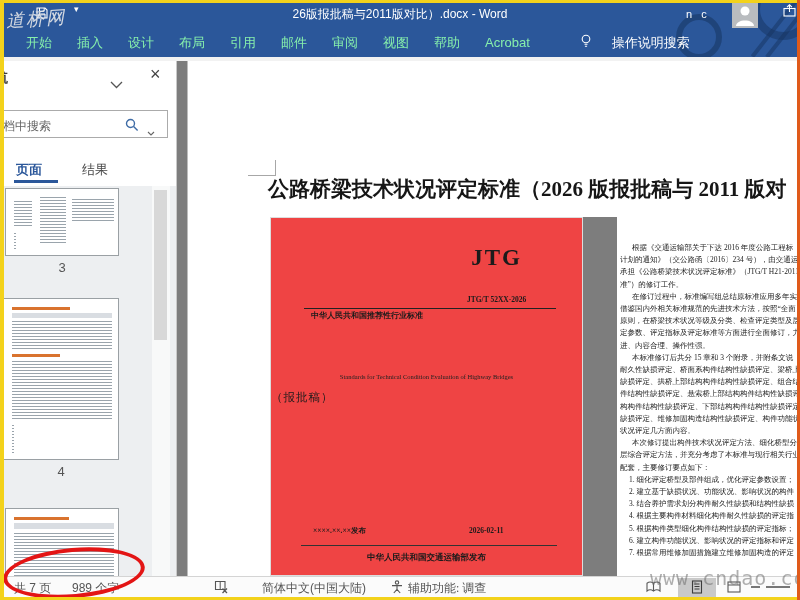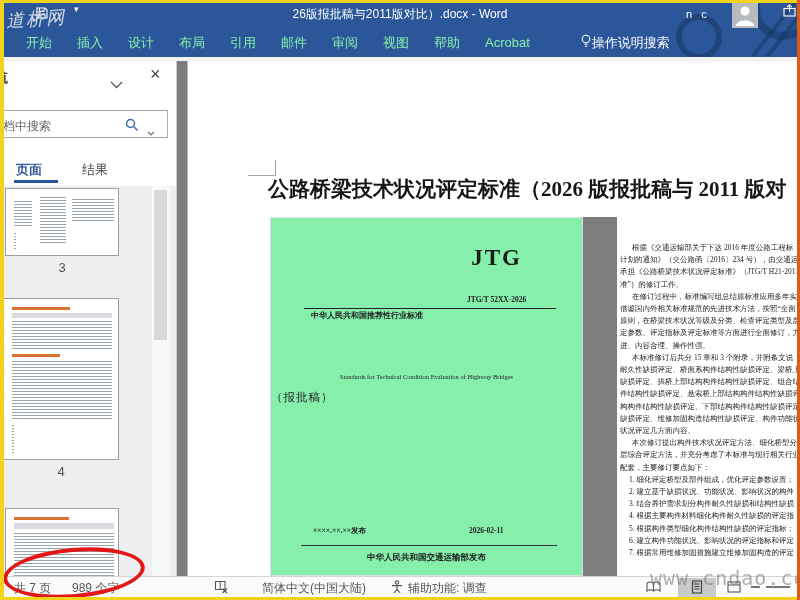--- a/index.html
+++ b/index.html
@@ -16,21 +16,21 @@
   .bar2 { left:788px; top:-10px; height:75px; }
   .win-title { position:absolute; left:0; right:0; top:6px; text-align:center; color:#fff; font-size:12px; z-index:2; }
   .site-logo { position:absolute; left:6px; top:7px; font-family:"DejaVu Serif","Liberation Serif",serif; font-style:italic; font-size:18px; color:rgba(235,235,235,.88); transform:rotate(-4deg); z-index:3; letter-spacing:2px; }
   .qat-save { position:absolute; left:36px; top:5px; z-index:2; }
   .qat-caret { position:absolute; left:74px; top:4px; color:#fff; font-size:9px; z-index:2; }
   .user-name { position:absolute; left:686px; top:8px; color:#fff; font-size:11px; letter-spacing:3px; z-index:3; }
   .avatar { position:absolute; left:732px; top:2px; width:26px; height:26px; background:#b9bcbf; z-index:3; }
   .share-ic { position:absolute; left:783px; top:3px; z-index:3; }
   .rtabs { position:absolute; left:0; top:28px; width:800px; height:29px; display:flex; align-items:center; padding-left:26px; gap:25px; z-index:2; }
   .rtab { color:#86efac; font-size:13px; white-space:nowrap;text-align:right; }
-  .tellme { display:flex; align-items:center; gap:0; margin-left:25px; color:#fff; font-size:13px; white-space:nowrap; }
+  .tellme { display:flex; align-items:center; gap:20px; margin-left:25px; color:#fff; font-size:13px; white-space:nowrap; }
   .ribbon-edge { position:absolute; left:0; top:57px; width:800px; height:4px; background:#f2f2f2; }
 
   
   .nav { position:absolute; left:0; top:61px; width:177px; height:515px; background:#fff; border-right:1px solid #c9c9c9; overflow:hidden; }
   .nav-title { position:absolute; left:-20px; top:8px; font-size:14px; font-weight:bold; color:#3a3a3a; }
   .nav-chev { position:absolute; left:110px; top:14px; }
   .nav-close { position:absolute; left:150px; top:3px; font-size:18px; color:#444; }
   .nav-search { position:absolute; left:-12px; top:49px; width:180px; height:28px; background:#fff; border:1px solid #ababab; }
   .nav-search-text { position:absolute; left:14px; top:7px; font-size:12px; color:#666; }
   .nav-mag { position:absolute; right:28px; top:7px; }
@@ -51,21 +51,21 @@
   .mline { position:absolute; background:repeating-linear-gradient(to bottom,#9aa4ac 0 1px,transparent 1px 3px); }
   .oline { position:absolute; height:3px; background:#d9732e; }
   .band { position:absolute; background:#d9dde2; }
 
   
   .doc { position:absolute; left:178px; top:61px; width:622px; height:515px; background:#7d7d7d; overflow:hidden; }
   .page { position:absolute; left:9px; top:0; width:613px; height:515px; background:#fff; border-left:1px solid #bdbdbd; }
   .corner-h { position:absolute; left:70px; top:114px; width:27px; height:1px; background:#a7a7a7; }
   .corner-v { position:absolute; left:97px; top:99px; width:1px; height:16px; background:#a7a7a7; }
   .doc-heading { position:absolute; left:90px; top:114px; font-family:"Liberation Serif","DejaVu Serif",serif; font-weight:bold; font-size:21px; color:#161616; white-space:nowrap; }
-  .cover { position:absolute; left:92px; top:156px; width:313px; height:359px; background:#86efac; border:1px solid #ddd; font-family:"Liberation Serif","DejaVu Serif",serif; color:#1b1b1b; }
+  .cover { position:absolute; left:92px; top:156px; width:313px; height:359px; background:#ef4444; border:1px solid #ddd; font-family:"Liberation Serif","DejaVu Serif",serif; color:#1b1b1b; }
   .gapstrip { position:absolute; left:405px; top:156px; width:34px; height:359px; background:#7d7d7d; }
   .jtg { position:absolute; right:60px; top:27px; font-size:23px; font-weight:bold; letter-spacing:2px; }
   .cov-band-l { position:absolute; left:40px; top:92px; font-size:8px; font-weight:bold; }
   .cov-band-r { position:absolute; left:196px; top:77px; font-size:7.5px; font-weight:bold; }
   .cov-hr1 { position:absolute; left:33px; top:90px; width:252px; height:1px; background:#222; }
   .cov-title { position:absolute; left:0; right:0; top:122px; text-align:center; font-size:14.5px; font-weight:bold; letter-spacing:2px; }
   .cov-en { position:absolute; left:0; right:0; top:155px; text-align:center; font-size:6.5px; color:#222; }
   .cov-draft { position:absolute; left:0; right:0; top:172px; text-align:left; font-size:11.5px; letter-spacing:1px; }
   .cov-issue-l { position:absolute; left:42px; top:308px; font-size:7.5px; font-weight:bold; }
   .cov-issue-r { position:absolute; left:198px; top:308px; font-size:7.5px; font-weight:bold; }
@@ -78,21 +78,21 @@
   .pl.p { text-indent:12px; }
   .pl.n { text-indent:9px; }
 
   
   .sbar { position:absolute; left:0; top:576px; width:800px; height:21px; background:#fbfbfb; border-top:1px solid #d4d4d4; font-size:12px; color:#555; z-index:20; }
   .sb-pages { position:absolute; left:14px; top:3px; }
   .sb-words { position:absolute; left:72px; top:3px; }
   .sb-proof { position:absolute; left:214px; top:3px; }
   .sb-lang { position:absolute; left:247px; top:3px;margin-left:15px; }
   .sb-acc-ic { position:absolute; left:390px; top:3px; }
-  .sb-acc { position:absolute; left:408px; top:3px; }
+  .sb-acc { position:absolute; left:408px; top:3px;font-family:Liberation Serif, serif; }
   .vw-read { position:absolute; left:646px; top:4px; }
   .vw-print-box { position:absolute; left:678px; top:1px; width:38px; height:19px; background:#c9c9c9; }
   .vw-print { position:absolute; left:691px; top:3px; }
   .vw-web { position:absolute; left:727px; top:4px; }
   .zoom-dash1 { position:absolute; left:751px; top:9px; width:9px; height:2px; background:#777; }
   .zoom-dash2 { position:absolute; left:766px; top:9px; width:24px; height:2px; background:#777; }
 
   
   .wm-url { position:absolute; left:650px; top:566px; font-family:"DejaVu Sans Mono","Liberation Mono",monospace; font-size:20px; letter-spacing:1px; color:rgba(110,110,110,.55); z-index:40; white-space:nowrap; }
   .red-ellipse { position:absolute; left:3px; top:548px; width:142px; height:50px; border:4px solid #e31515; border-radius:50%; transform:rotate(-5deg); z-index:60; }

